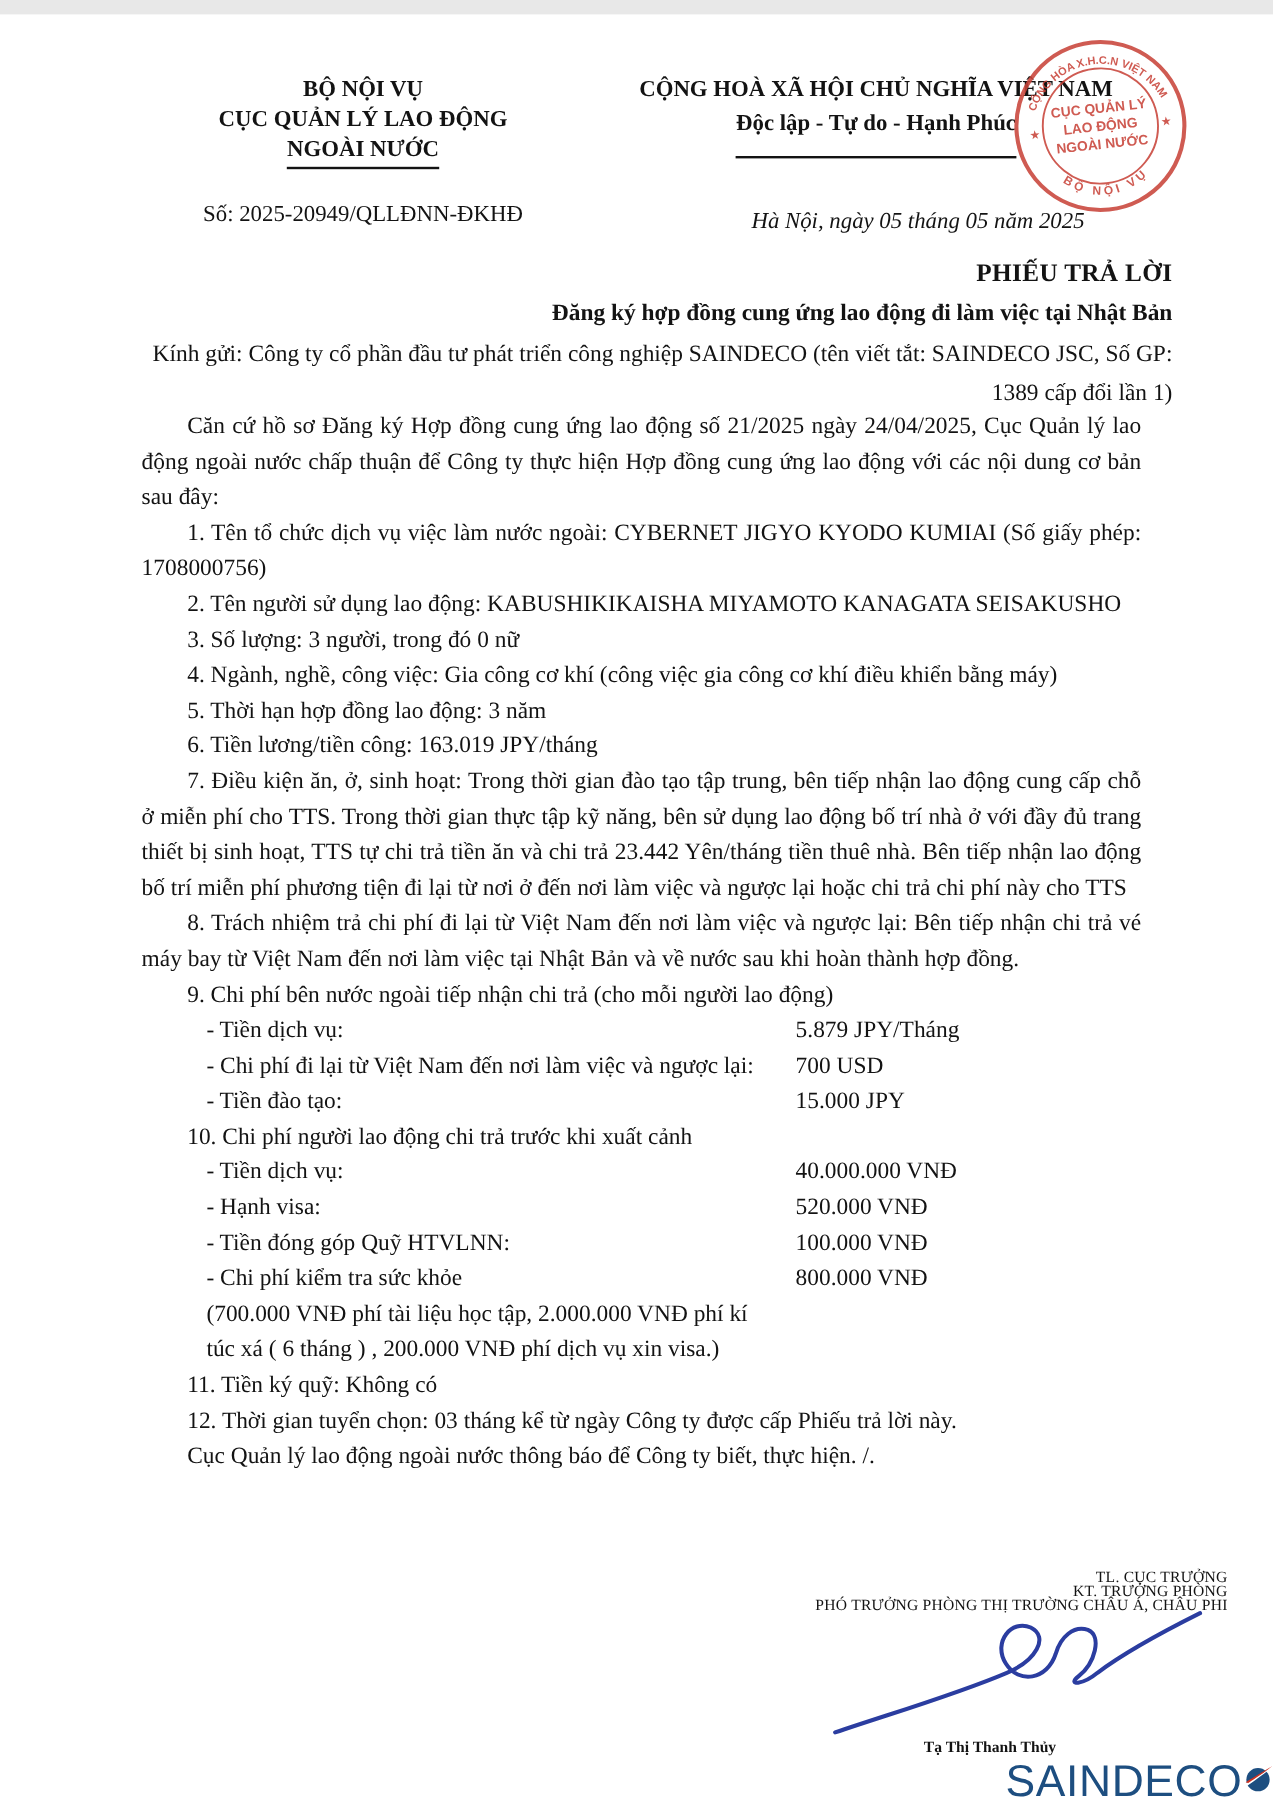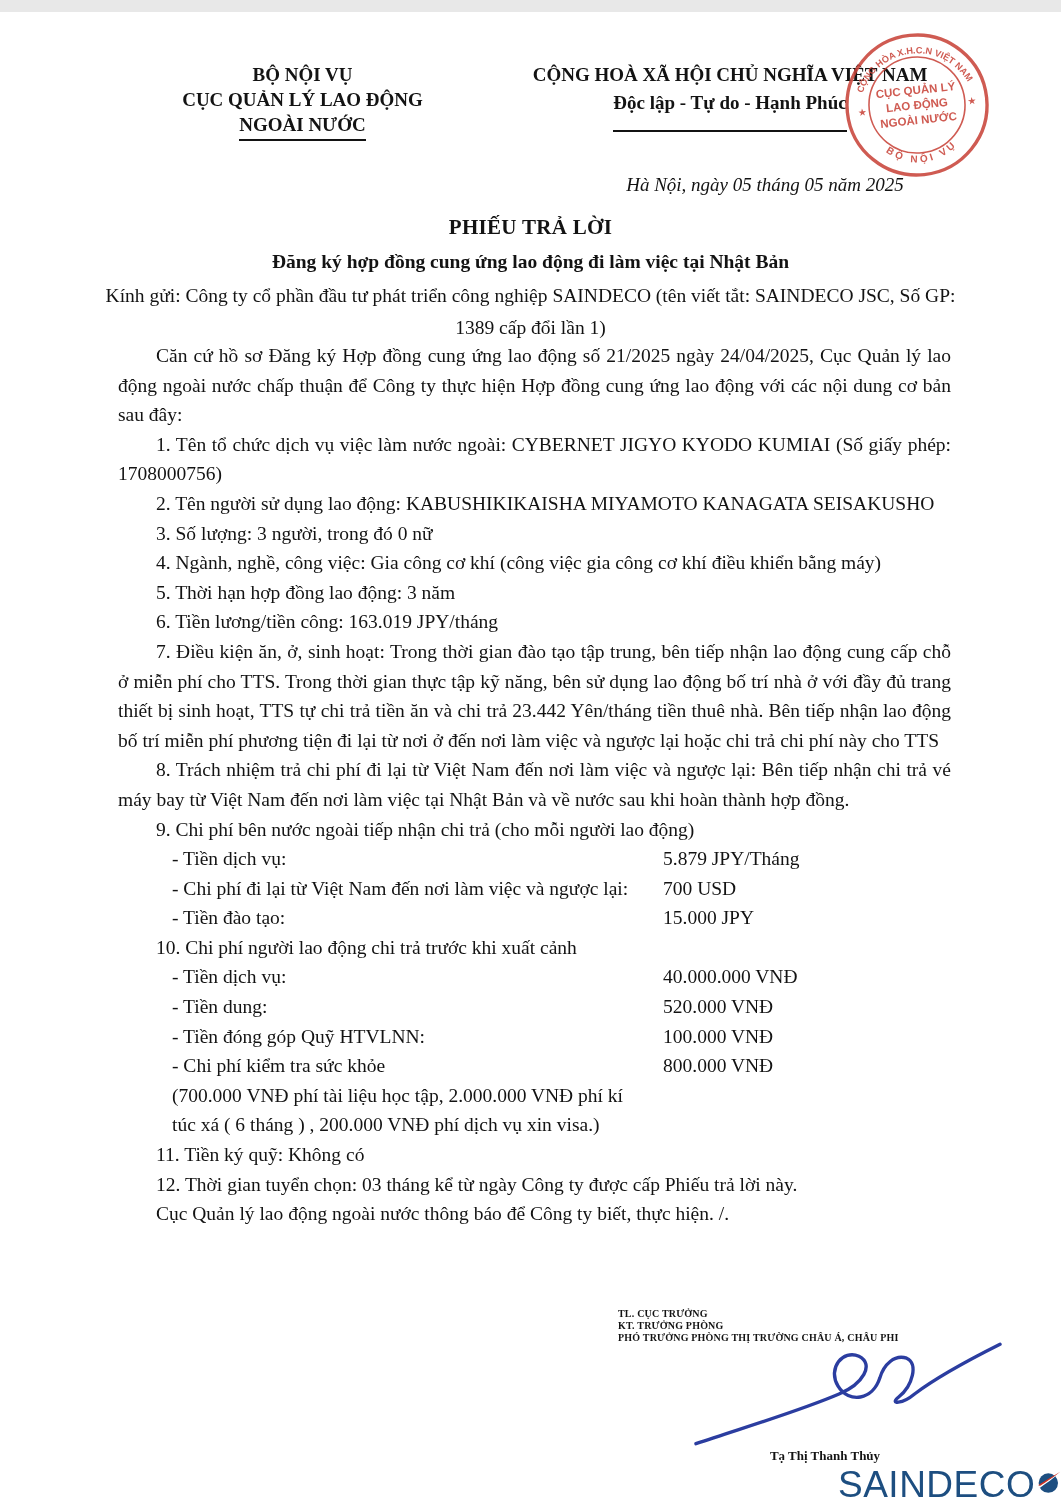--- a/index.html
+++ b/index.html
@@ -35,37 +35,37 @@
   .date-line{
     position:absolute;top:162px;left:560px;width:410px;
     text-align:center;font-style:italic;font-size:19px;
   }
   
   .stamp{
     position:absolute;top:18px;left:842px;width:150px;height:150px;
     opacity:0.88;transform:rotate(-6deg);
   }
   
-  .title-block{position:absolute;top:203px;left:100px;width:861px;text-align:center;}
+  .title-block{position:absolute;top:203px;left:116px;width:861px;text-align:right;}
   .doc-title{font-size:21px;font-weight:bold;letter-spacing:0.3px;}
   .doc-subtitle{font-size:19.5px;font-weight:bold;margin-top:11px;}
   .recipient{font-size:19.5px;margin-top:7px;line-height:32px;}
   
   .body-text{
     position:absolute;top:329px;left:118px;width:833px;
     font-size:19.5px;line-height:29.6px;text-align:justify;
   }
   .body-text p{margin:0;text-indent:38px;}
   .fee-row{position:relative;padding-left:54px;text-indent:0;}
   .fee-value{position:absolute;left:545px;top:0;}
   .fee-note{padding-left:54px;text-indent:0;width:560px;text-align:left;}
   
   .sig-block{
-    position:absolute;top:1296px;left:618px;width:405px;text-align:left;
-    font-weight:bold;font-size:10px;line-height:11.8px;letter-spacing:0.2px;
+    position:absolute;top:1296px;left:618px;width:405px;text-align:right;
+    font-weight:normal;font-size:13px;line-height:11.8px;letter-spacing:0.2px;
   }
   .sig-svg{position:absolute;top:1326px;left:688px;width:318px;height:112px;}
   .sig-name{
     position:absolute;top:1436px;left:700px;width:250px;text-align:center;
     font-weight:bold;font-size:13px;
   }
   
   .footer-logo{
     position:absolute;top:1448px;left:838px;width:223px;height:50px;
     font-family:"Liberation Sans", sans-serif;
@@ -79,20 +79,21 @@
 </head>
 <body>
 
 <div class="page">
 
   <div class="hdr-left">
     <div>BỘ NỘI VỤ</div>
     <div>CỤC QUẢN LÝ LAO ĐỘNG</div>
     <div><span class="underline-last">NGOÀI NƯỚC</span></div>
   </div>
+  <div class="doc-number">Số: 2025-20949/QLLĐNN-ĐKHĐ</div>
 
   <div class="hdr-right">
     <div>CỘNG HOÀ XÃ HỘI CHỦ NGHĨA VIỆT NAM</div>
     <div><span class="motto">Độc lập - Tự do - Hạnh Phúc</span></div>
   </div>
   <div class="date-line">Hà Nội, ngày 05 tháng 05 năm 2025</div>
 
   <svg class="stamp" viewBox="0 0 150 150">
     <defs>
       <path id="arcTop" d="M 18,92 A 58,58 0 1 1 132,92"></path>
@@ -143,21 +144,21 @@
       <span class="fee-label">- Tiền đào tạo:</span>
       <span class="fee-value">15.000 JPY</span>
     </div>
 
     <p>10. Chi phí người lao động chi trả trước khi xuất cảnh</p>
     <div class="fee-row">
       <span class="fee-label">- Tiền dịch vụ:</span>
       <span class="fee-value">40.000.000 VNĐ</span>
     </div>
     <div class="fee-row">
-      <span class="fee-label">- Tiền dung:</span>
+      <span class="fee-label">- Hạnh visa:</span>
       <span class="fee-value">520.000 VNĐ</span>
     </div>
     <div class="fee-row">
       <span class="fee-label">- Tiền đóng góp Quỹ HTVLNN:</span>
       <span class="fee-value">100.000 VNĐ</span>
     </div>
     <div class="fee-row">
       <span class="fee-label">- Chi phí kiểm tra sức khỏe</span>
       <span class="fee-value">800.000 VNĐ</span>
     </div>

